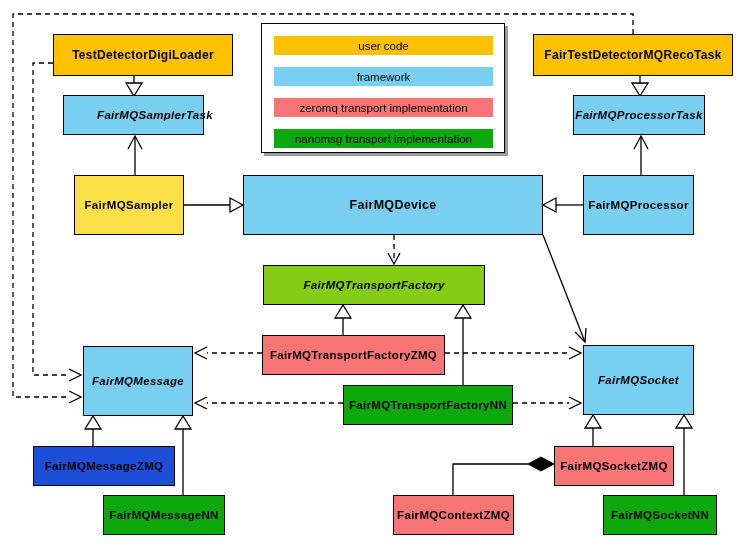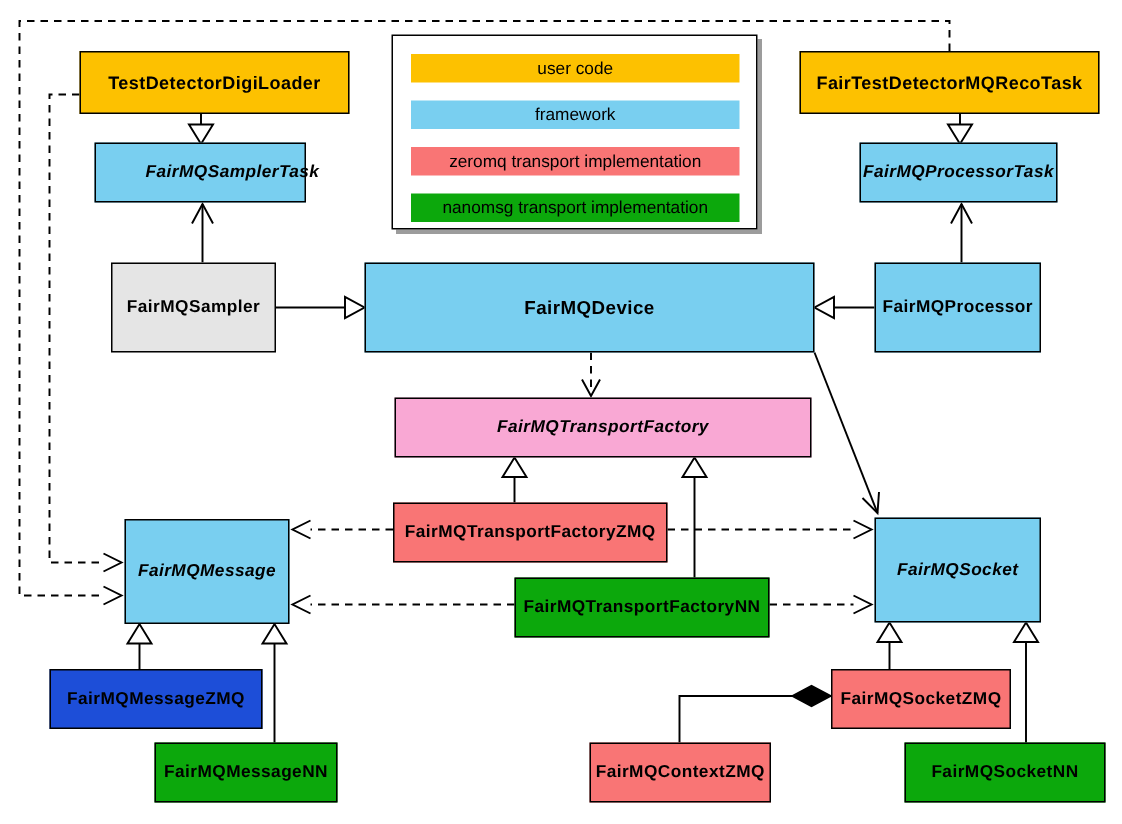--- a/index.html
+++ b/index.html
@@ -149,33 +149,33 @@
   </div>
 
   <div class="node abstract" style="left: 63px; top: 95px; width: 141px; height: 40px; background: rgb(121, 207, 240); padding-left: 43px;">
     <span>FairMQSamplerTask</span>
   </div>
 
   <div class="node abstract" style="left: 573px; top: 95px; width: 132px; height: 40px; background: rgb(121, 207, 240); align-items: center;">
     <span>FairMQProcessorTask</span>
   </div>
 
-  <div class="node" style="left: 74px; top: 175px; width: 110px; height: 60px; background: #e5e5e5;">
+  <div class="node" style="left: 74px; top: 175px; width: 110px; height: 60px; background: #fde047;">
     <span>FairMQSampler</span>
   </div>
 
   <div class="node" style="left: 583px; top: 175px; width: 111px; height: 60px; background: rgb(121, 207, 240);">
     <span>FairMQProcessor</span>
   </div>
 
   <div class="node" style="left: 243px; top: 175px; width: 300px; height: 60px; font-size: 12.5px; background: rgb(121, 207, 240);">
     <span>FairMQDevice</span>
   </div>
 
-  <div class="node abstract" style="left: 263px; top: 265px; width: 278px; height: 40px; background: #f9a8d4;">
+  <div class="node abstract" style="left: 263px; top: 265px; width: 222px; height: 40px; background: #84cc16;">
     <span>FairMQTransportFactory</span>
   </div>
 
   <div class="node" style="left: 262px; top: 335px; width: 183px; height: 40px; background: rgb(249, 117, 117);">
     <span>FairMQTransportFactoryZMQ</span>
   </div>
 
   <div class="node" style="left: 343px; top: 385px; width: 170px; height: 40px; background: rgb(12, 168, 12);">
     <span>FairMQTransportFactoryNN</span>
   </div>
@@ -193,21 +193,21 @@
   </div>
 
   <div class="node" style="left: 103px; top: 495px; width: 122px; height: 40px; background: rgb(12, 168, 12);">
     <span>FairMQMessageNN</span>
   </div>
 
   <div class="node" style="left: 554px; top: 446px; width: 120px; height: 40px; background: rgb(249, 117, 117);">
     <span>FairMQSocketZMQ</span>
   </div>
 
-  <div class="node" style="left: 603px; top: 495px; width: 134px; height: 40px; background: rgb(12, 168, 12);">
+  <div class="node" style="left: 603px; top: 495px; width: 114px; height: 40px; background: rgb(12, 168, 12);">
     <span>FairMQSocketNN</span>
   </div>
 
   <div class="node" style="left: 393px; top: 495px; width: 121px; height: 40px; background: rgb(249, 117, 117);">
     <span>FairMQContextZMQ</span>
   </div>
 
   <div class="legend">
     <div class="legend-item" style="top: 12px; background: rgb(253, 193, 0);">user code</div>
     <div class="legend-item" style="top: 43px; background: rgb(121, 207, 240);">framework</div>

